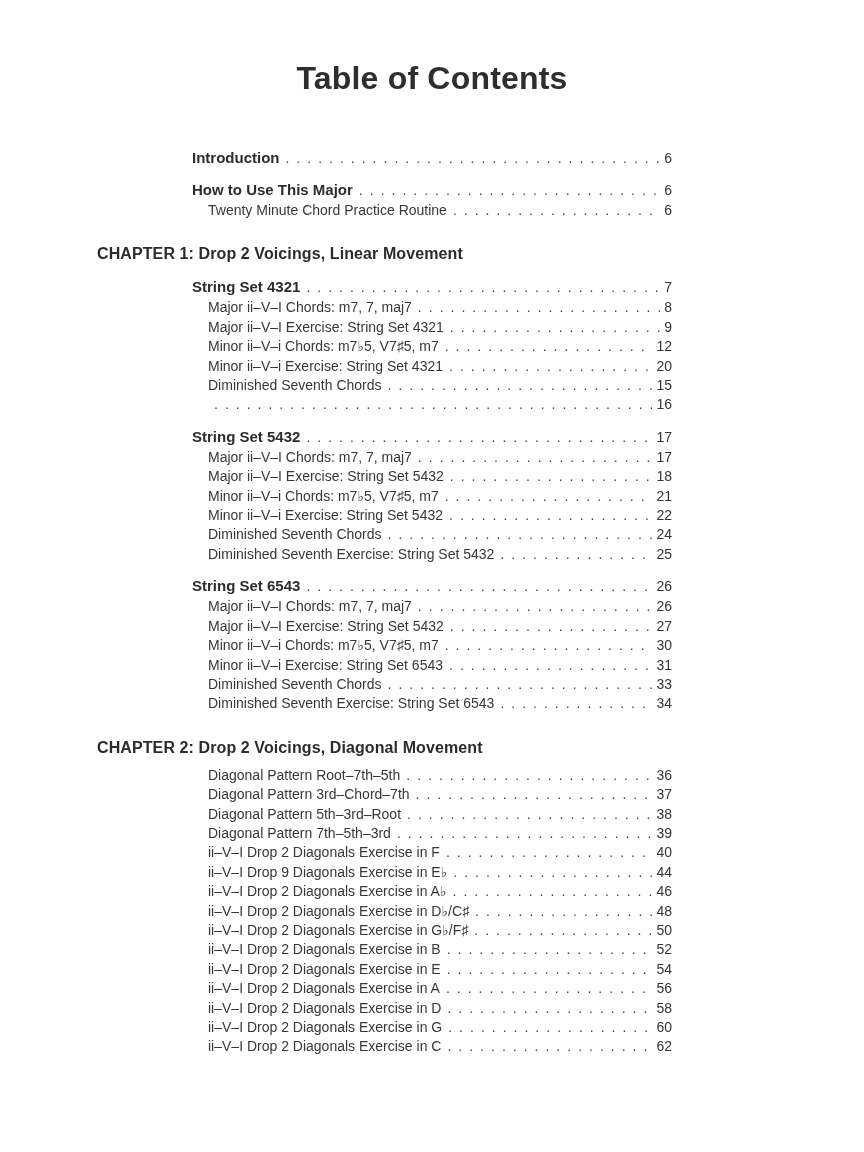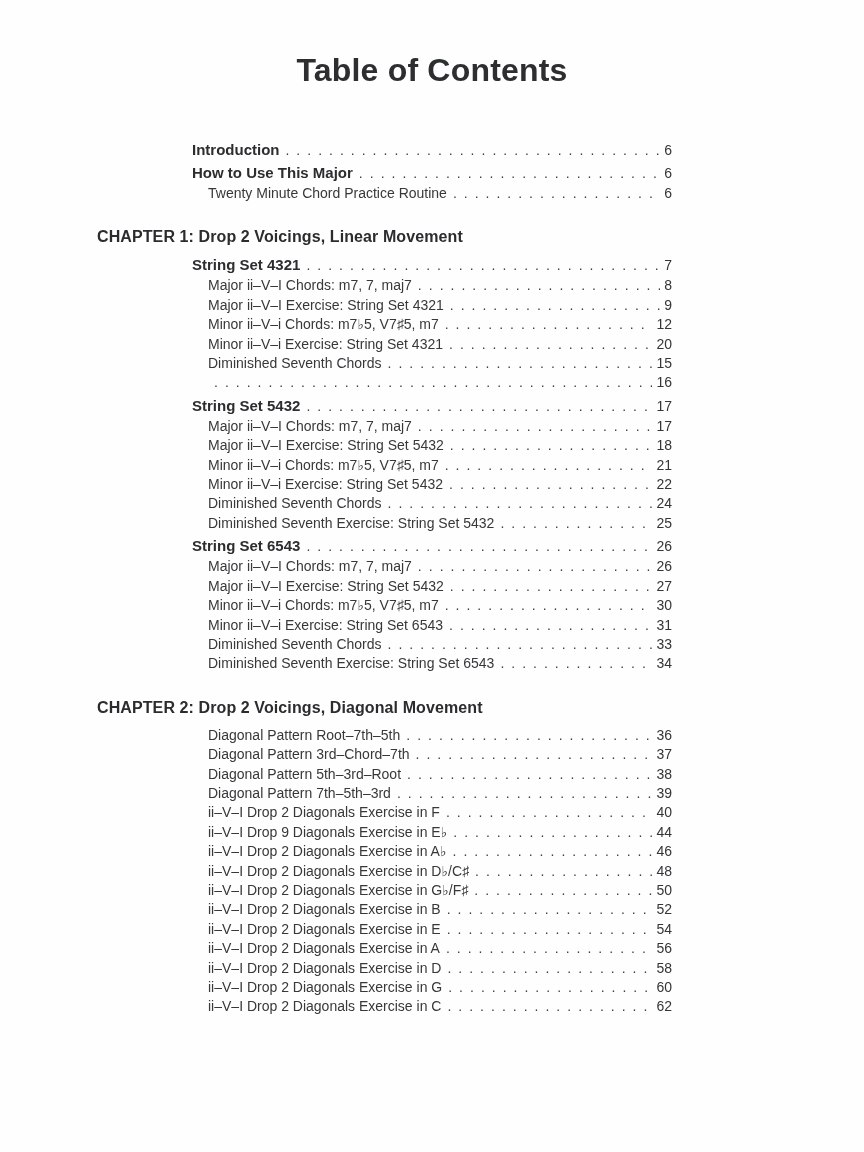--- a/index.html
+++ b/index.html
@@ -11,21 +11,21 @@
     position: relative;
     width: 864px;
     height: 1152px;
     margin: 0 auto;
     background: #fffefe;
     overflow: hidden;
     font-family: "Liberation Sans", "DejaVu Sans", sans-serif;
     color: #36383a;
   }
   h1.title {
-    margin: 8px;
+    margin: 16px;
     padding-top: 44px;
     text-align: center;
     font-size: 32px;
     line-height: 36px;
     font-weight: bold;
     letter-spacing: 0.2px;
     color: #2c2e30;
   }
   .toc {
     margin: 52px 192px 0 192px; 
@@ -42,21 +42,21 @@
     display: flex;
     align-items: baseline;
     font-size: 14px;
     line-height: 19.4px;
     white-space: nowrap;
   }
   .row.l1 {
     font-weight: bold;
     font-size: 15px;
     line-height: 20px;
-    margin: 3px 0 1px 0;
+    margin: 12px 0 1px 0;
     color: #2b2d2f;
   }
   .row.l2 {
     padding-left: 16px;
   }
   .label {
     flex: 0 0 auto;
   }
   .leader {
     flex: 1 1 auto;

